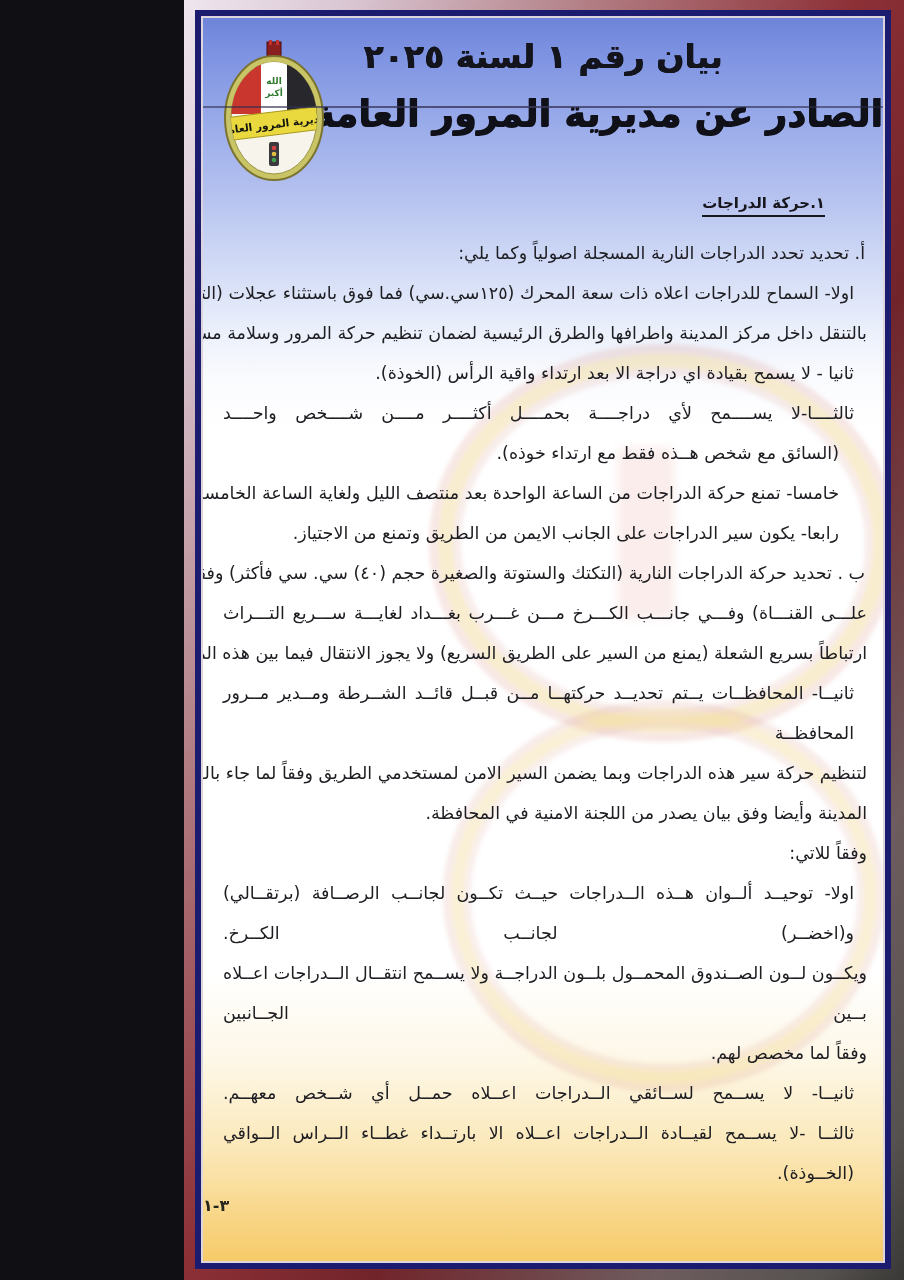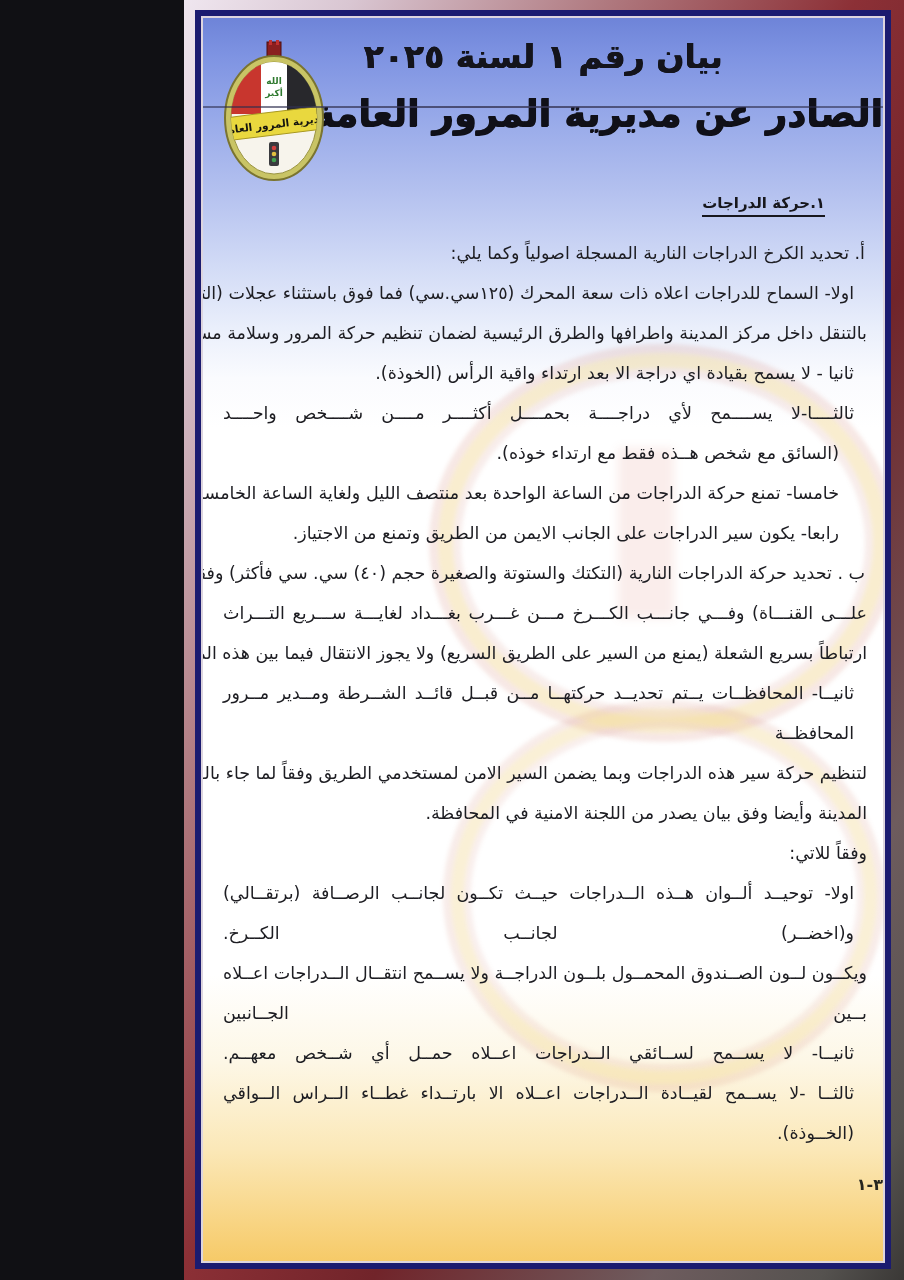--- a/index.html
+++ b/index.html
@@ -68,21 +68,21 @@
     font-size:17.5px;line-height:40px;color:#1d1d22;
   }
   .line{white-space:nowrap;}
   .line.cont{padding-right:0;}
   .line.item{padding-right:2px;}
   .line.ind1{padding-right:13px;}
   .line.ind2{padding-right:28px;}
   .line.just{white-space:normal;text-align:justify;text-align-last:justify;}
   
   .page-number{
-    margin-top:22px;text-align:right;font-size:16px;font-weight:bold;
+    margin-top:3px;text-align:left;font-size:16px;font-weight:bold;
     direction:ltr;color:#26261f;letter-spacing:2px;
   }
 </style>
 </head>
 <body>
 
 <div class="frame-band">
  <div class="frame-navy">
   <div class="frame-light">
    <div class="content">
@@ -120,37 +120,38 @@
        <div class="title1">بيان رقم ١ لسنة ٢٠٢٥</div>
        <div class="hdr-sep"></div>
        <div class="title2">الصادر عن مديرية المرور العامة</div>
      </div>
 
      <div class="section-heading">
        <span>١.حركة الدراجات</span>
      </div>
 
      <div class="doc-lines" id="doc-lines">
-            <div class="line item">أ.  تحديد الكرخ الدراجات النارية المسجلة اصولياً وكما يلي:</div>
+            <div class="line item">أ.  تحديد تحدد الدراجات النارية المسجلة اصولياً وكما يلي:</div>
             <div class="line ind1">اولا- السماح للدراجات اعلاه ذات سعة المحرك (١٢٥سي.سي)  فما فوق باستثناء عجلات  (التكتك والستوتة)</div>
             <div class="line cont">بالتنقل داخل مركز المدينة واطرافها والطرق الرئيسية لضمان تنظيم  حركة المرور وسلامة مستخدمي الطريق</div>
             <div class="line ind1">ثانيا - لا يسمح بقيادة اي دراجة الا بعد ارتداء واقية الرأس (الخوذة).</div>
             <div class="line just ind1">ثالثــــا-لا يســــمح لأي دراجــــة بحمــــل أكثــــر مــــن شــــخص واحــــد</div>
             <div class="line ind2">(السائق مع شخص هــذه فقط مع ارتداء خوذه).</div>
             <div class="line ind2">خامسا- تمنع حركة الدراجات من الساعة الواحدة بعد منتصف الليل ولغاية الساعة الخامسة صباحاً.</div>
             <div class="line ind2">رابعا- يكون سير الدراجات على الجانب الايمن من الطريق وتمنع من الاجتياز.</div>
             <div class="line item">ب . تحديد حركة الدراجات النارية (التكتك والستوتة والصغيرة حجم (٤٠) سي. سي فأكثر) وفقاً للاتي:</div>
             <div class="line just">علـــى القنـــاة) وفـــي جانـــب الكـــرخ مـــن غـــرب بغـــداد لغايـــة ســـريع التـــراث</div>
             <div class="line cont">ارتباطاً بسريع الشعلة (يمنع من السير على الطريق السريع) ولا يجوز الانتقال فيما بين هذه المناطق.</div>
             <div class="line just ind1">ثانيــا-  المحافظــات يــتم تحديــد حركتهــا مــن قبــل قائــد الشــرطة ومــدير مــرور المحافظــة</div>
             <div class="line cont">لتنظيم حركة سير هذه الدراجات وبما يضمن السير الامن لمستخدمي الطريق وفقاً لما جاء بالفقرة (أ) في مركز</div>
             <div class="line cont">المدينة وأيضا وفق بيان يصدر من اللجنة الامنية في المحافظة.</div>
             <div class="line cont">وفقاً للاتي:</div>
             <div class="line just ind1">اولا- توحيــد ألــوان هــذه الــدراجات حيــث تكــون لجانــب الرصــافة (برتقــالي) و(اخضــر) لجانــب الكــرخ.</div>
             <div class="line just">ويكــون لــون الصــندوق المحمــول بلــون الدراجــة ولا يســمح انتقــال الــدراجات اعــلاه بــين الجــانبين</div>
+            <div class="line cont">وفقاً لما مخصص لهم.</div>
             <div class="line just ind1">ثانيــا- لا يســمح لســائقي الــدراجات اعــلاه حمــل أي شــخص معهــم.</div>
             <div class="line just ind1">ثالثــا -لا يســمح لقيــادة الــدراجات اعــلاه الا بارتــداء غطــاء الــراس الــواقي (الخــوذة).</div>
           </div>
 
      <div class="page-number">٣-١</div>
 
    </div>
   </div>
  </div>
 </div>

